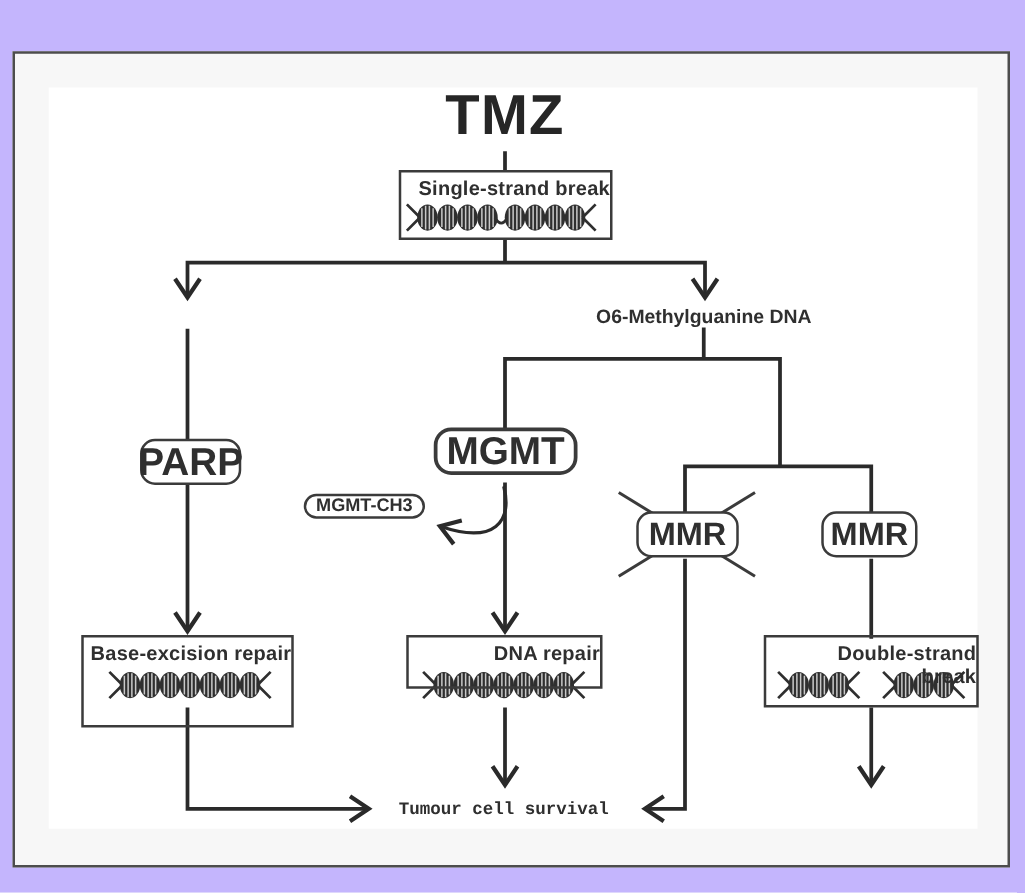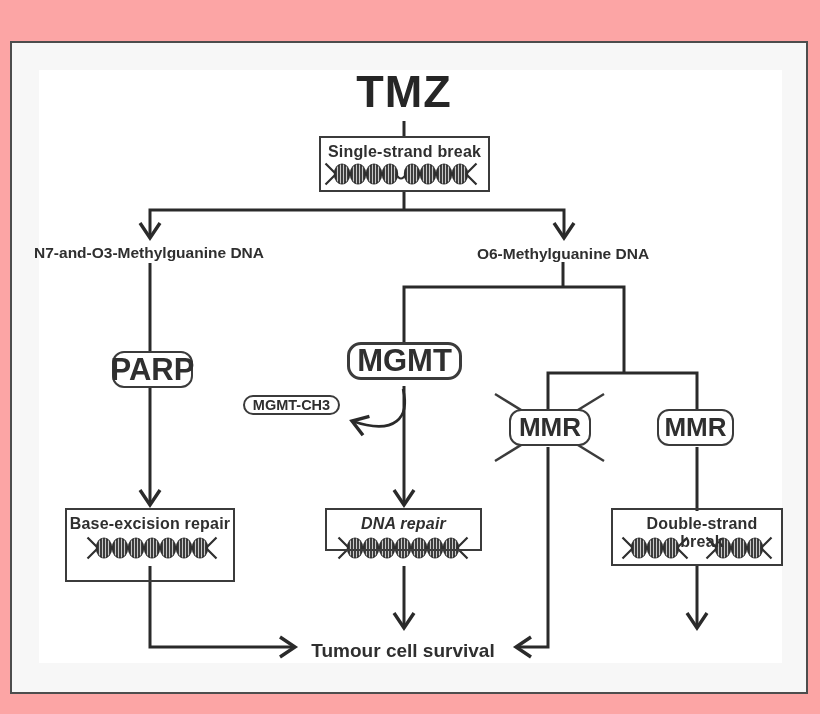--- a/index.html
+++ b/index.html
@@ -4,61 +4,61 @@
 <style>
   * { margin: 0; padding: 0; box-sizing: border-box; }
   html,body { width: 820px; height: 714px; }
   body {
     font-family: "Liberation Sans", sans-serif;
     background: #f4f4f5;
     color: #2f2f2f;
     position: relative;
     overflow: hidden;
   }
-  .page { position: absolute; inset: 0; background: #fca5a5; }
+  .page { position: absolute; inset: 0; background: #c4b5fd; }
   .frame {
     position: absolute; left: 10px; top: 41px; width: 798px; height: 653px;
     border: 2px solid #4d4d4d; background: #f7f7f7;
   }
   .panel {
     position: absolute; left: 39px; top: 70px; width: 743px; height: 593px;
     background: #ffffff; z-index: 1;
   }
   svg.overlay { position: absolute; left: 0; top: 0; width: 820px; height: 714px; z-index: 2; }
   .abs { position: absolute; z-index: 3; }
   .ctr { text-align: center; }
   .title {
     left: 329px; top: 66px; width: 150px; height: 54px;
     font-size: 45px; font-weight: 700; letter-spacing: 1px; color: #262626;
   }
   .rectbox {
     border: 2.5px solid #3b3b3b; background: transparent;
   }
   .rectbox .boxlabel {
-    display: block; margin-top: 5px; text-align: center;
+    display: block; margin-top: 5px; text-align: right;
     font-size: 16px; font-weight: 700; color: #2f2f2f; letter-spacing: 0.2px;
   }
   .ssb  { left: 319px; top: 136px; width: 171px; height: 56px; }
   .ber  { left: 65px;  top: 508px; width: 170px; height: 74px; }
-  .dnar { left: 325px; top: 508px; width: 157px; height: 43px; font-style: italic; }
+  .dnar { left: 325px; top: 508px; width: 157px; height: 43px; }
   .dsb  { left: 611px; top: 508px; width: 172px; height: 58px; padding-left: 10px; }
   .round {
     display: flex; align-items: center; justify-content: center;
     border: 2.5px solid #3b3b3b; border-radius: 12px; background: #ffffff;
     font-weight: 700; color: #2f2f2f;
   }
   .parp { left: 112px; top: 351px; width: 81px;  height: 37px; font-size: 31px; }
   .mgmt { left: 347px; top: 342px; width: 115px; height: 38px; font-size: 31px; border-width: 3px; border-radius: 14px; }
   .mgmtch3 { left: 243px; top: 395px; width: 97px; height: 20px; font-size: 14.5px; border-width: 2px; border-radius: 13px; }
   .mmr1 { left: 509px; top: 409px; width: 82px; height: 37px; font-size: 26px; }
   .mmr2 { left: 657px; top: 409px; width: 77px; height: 37px; font-size: 26px; }
   .branchlbl { font-size: 15.5px; font-weight: 700; color: #2f2f2f; }
   .n7 { left: 32px;  top: 244px; width: 234px; }
   .o6 { left: 462px; top: 245px; width: 202px; text-align: center; }
-  .outcome { font-size: 19px; font-weight: 600; color: #2f2f2f; }
+  .outcome { font-size: 14px; font-weight: 600; color: #2f2f2f; font-family: Liberation Mono, monospace; }
   .survival  { left: 298px; top: 640px; width: 210px; }
   .apoptosis { left: 627px; top: 636px; width: 140px; }
 </style>
 </head>
 <body>
 
 <div class="page">
   <div class="frame"></div>
   <div class="panel"></div>
 
@@ -165,21 +165,20 @@
   </div>
 
   <div class="abs rectbox dnar">
     <span class="boxlabel">DNA repair</span>
   </div>
 
   <div class="abs rectbox dsb">
     <span class="boxlabel">Double-strand break</span>
   </div>
 
-  <div class="abs branchlbl ctr n7">N7-and-O3-Methylguanine DNA</div>
   <div class="abs branchlbl ctr o6">O6-Methylguanine DNA</div>
 
   <div class="abs round parp">PARP</div>
   <div class="abs round mgmt">MGMT</div>
   <div class="abs round mgmtch3">MGMT-CH3</div>
   <div class="abs round mmr1">MMR</div>
   <div class="abs round mmr2">MMR</div>
 
   <div class="abs outcome ctr survival">Tumour cell survival</div>
 </div>

